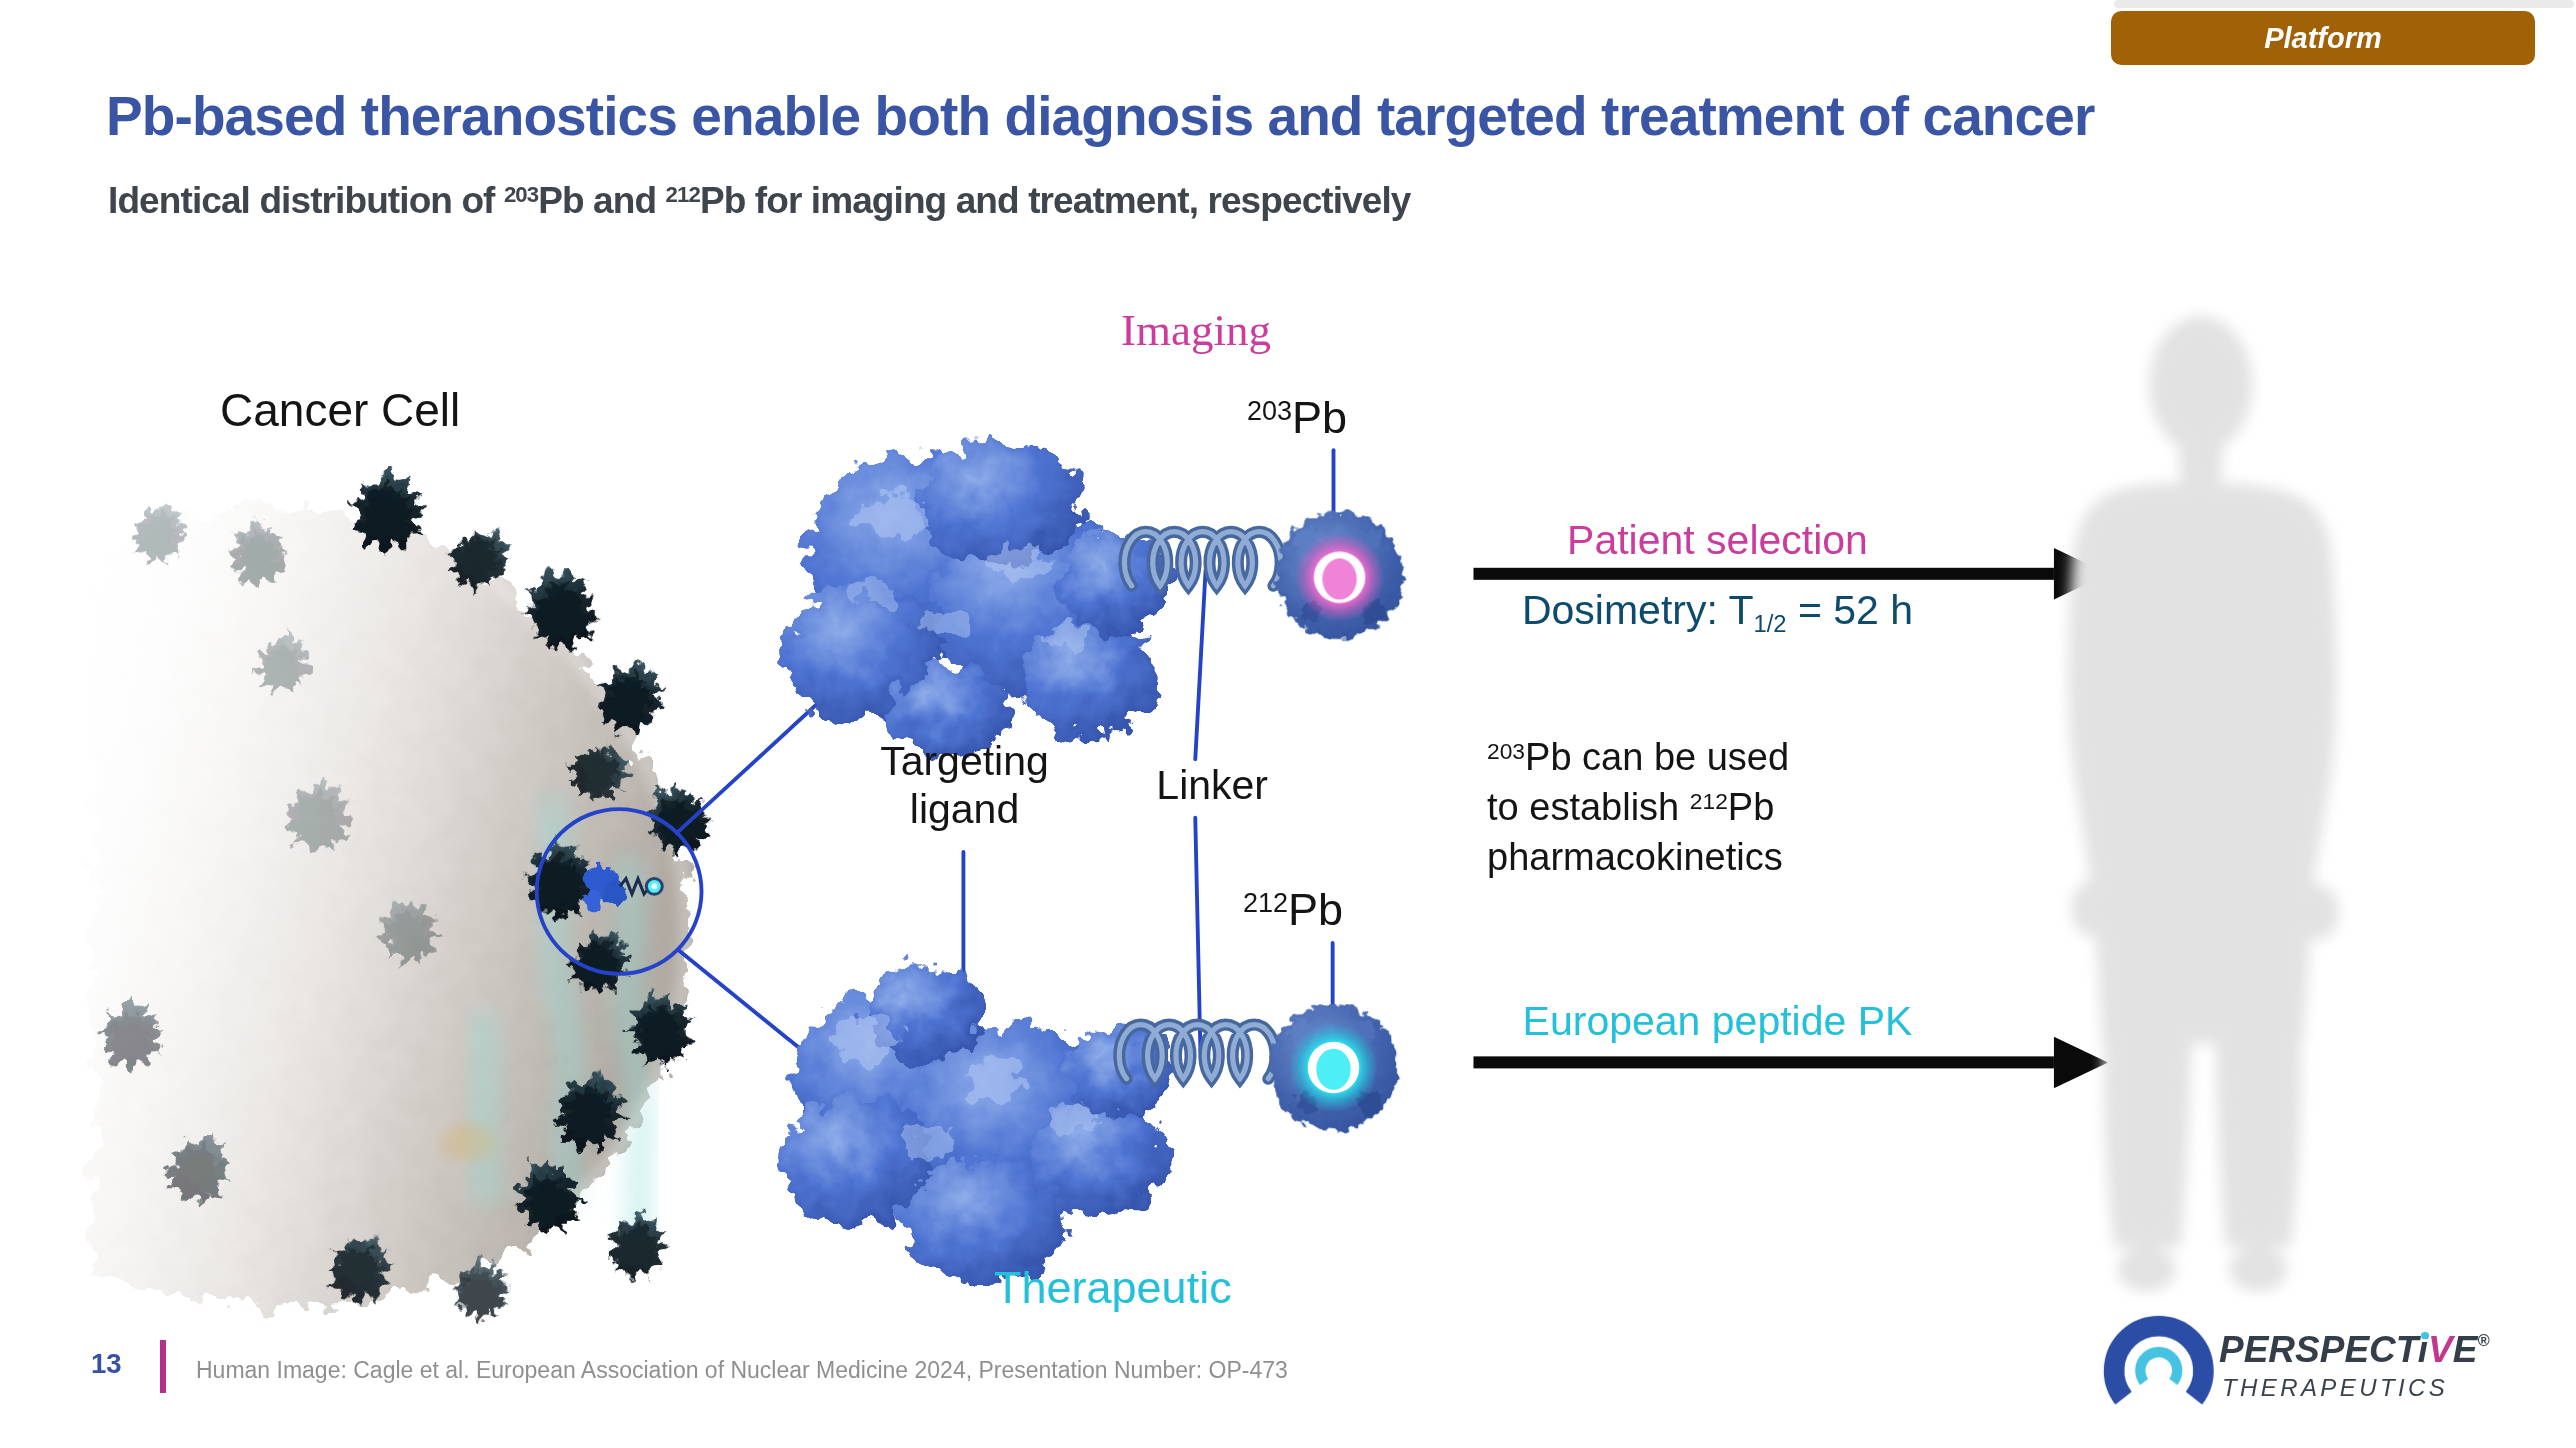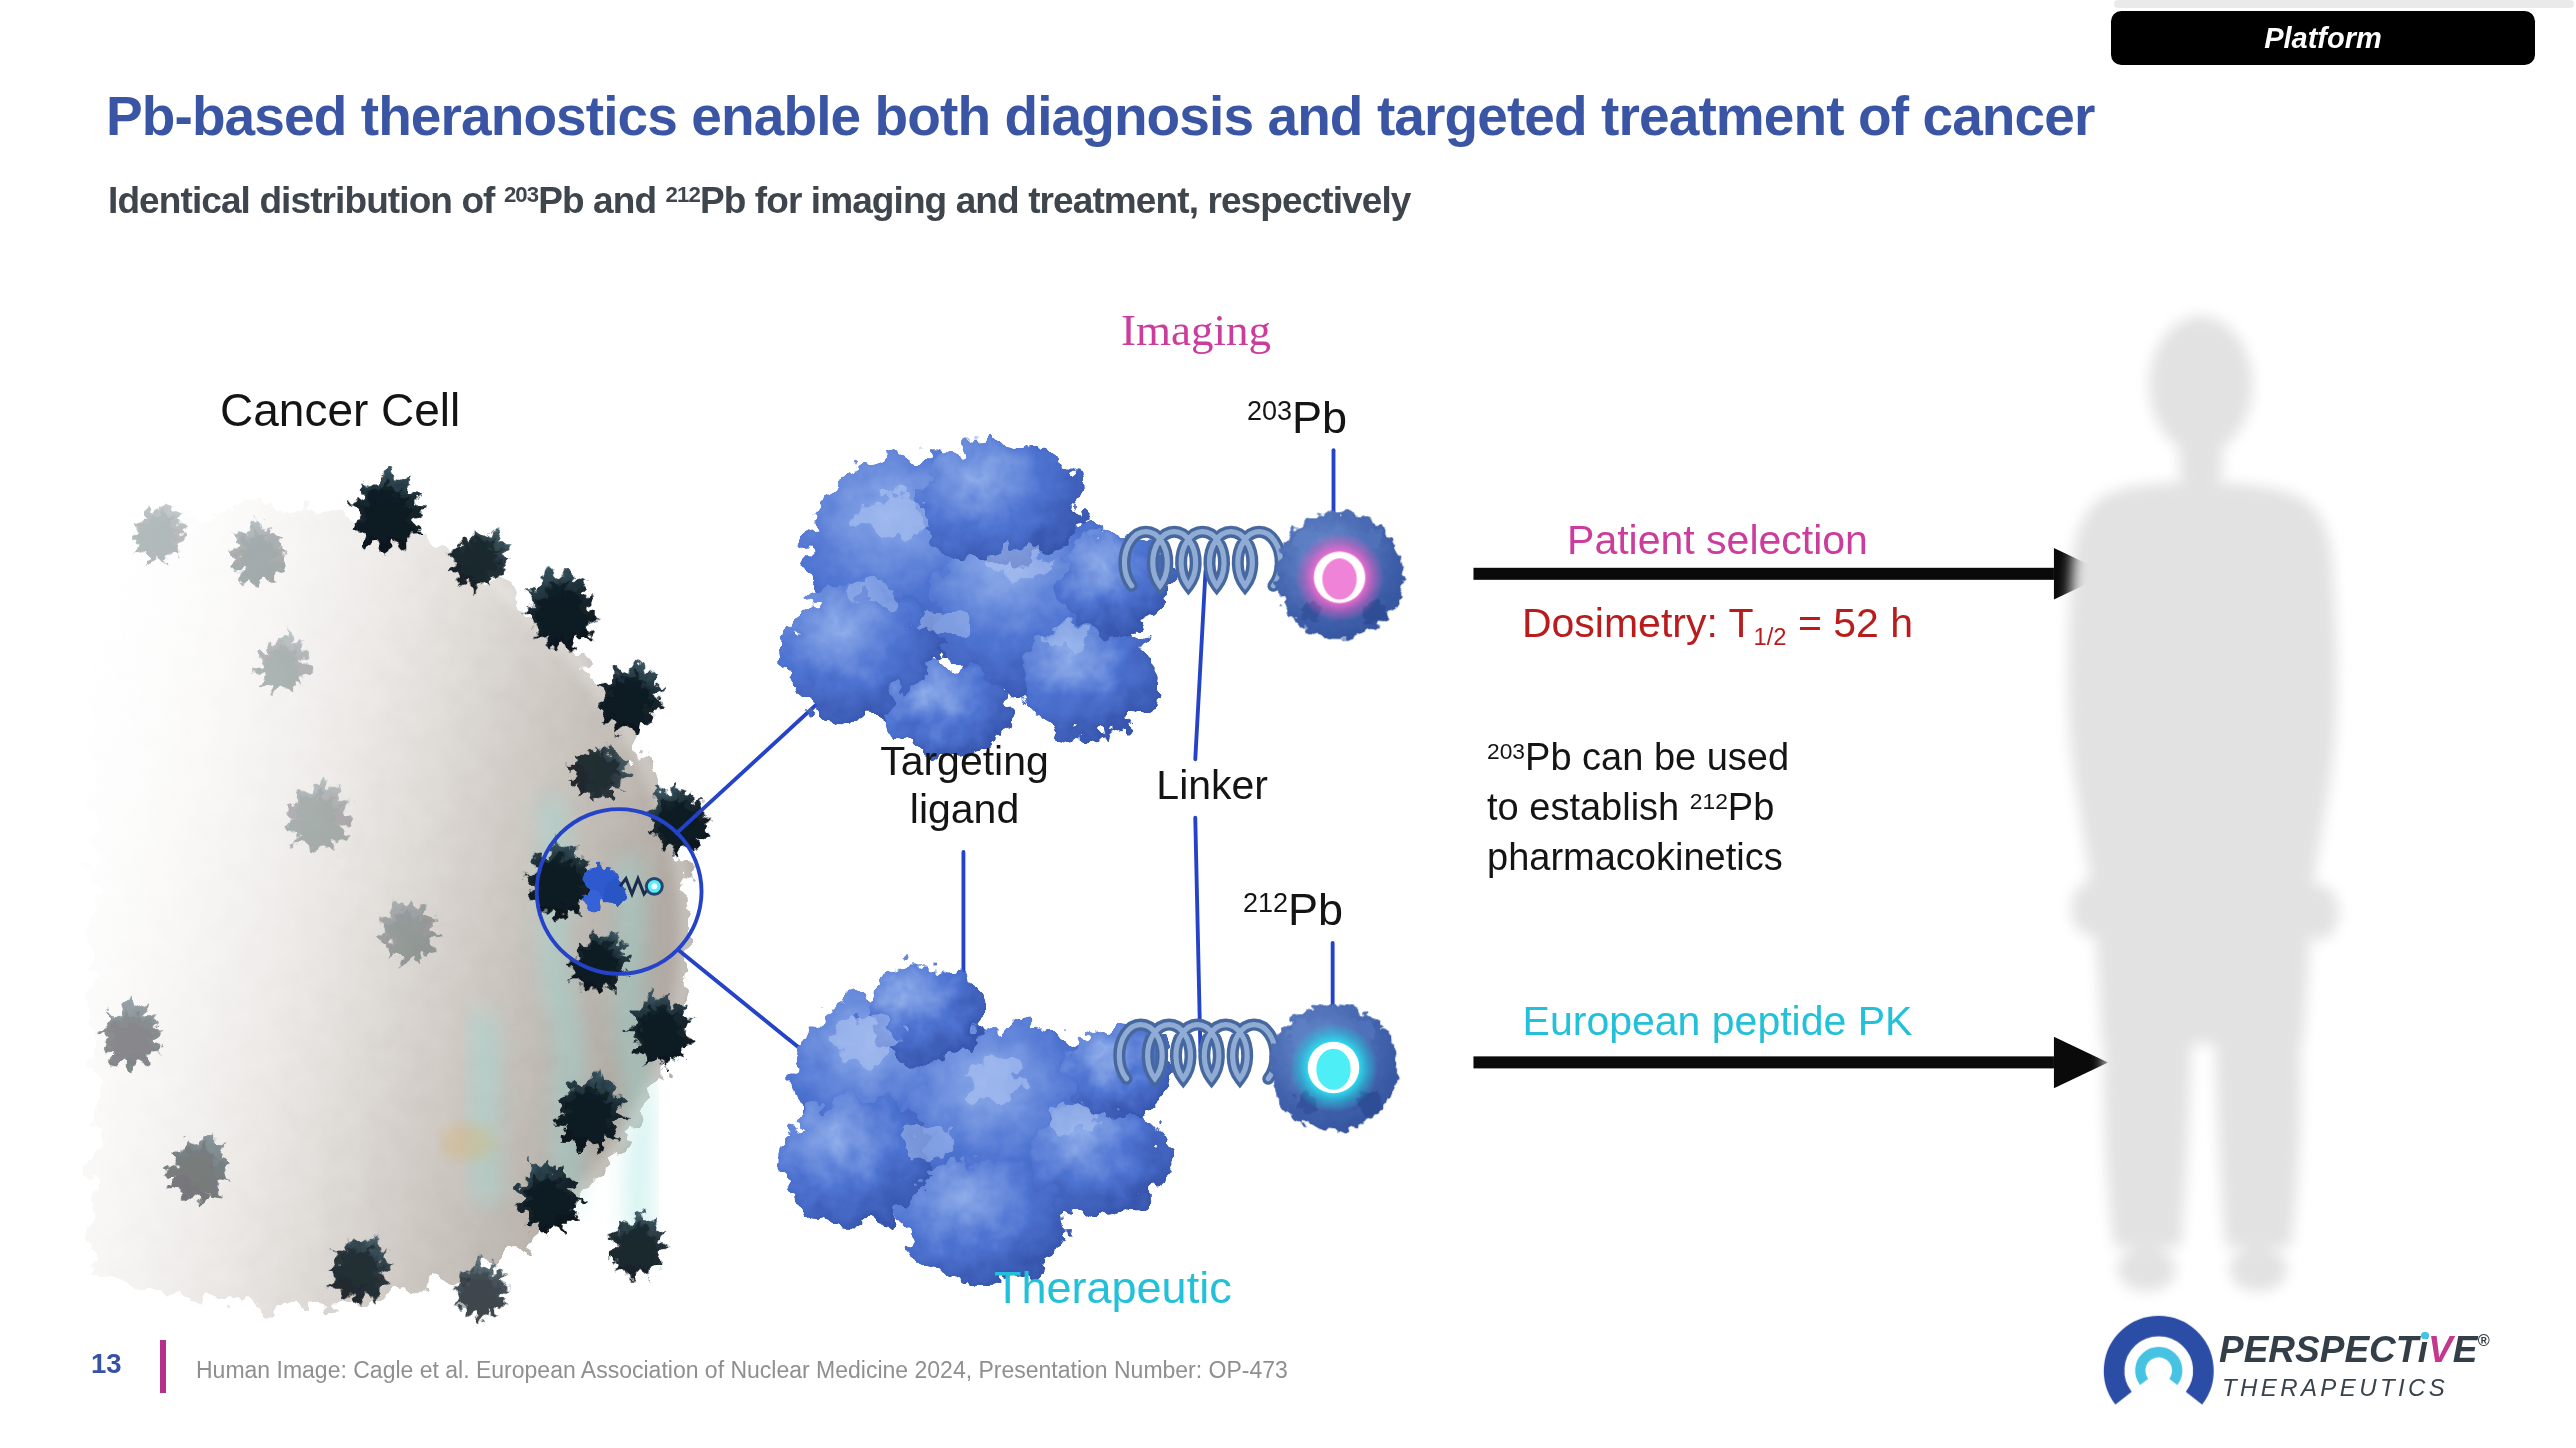--- a/index.html
+++ b/index.html
@@ -1,36 +1,36 @@
 <!DOCTYPE html>
 <html style="font-size:13.7px"><head>
 <meta charset="utf-8">
 <style>
   html,body{margin:0;padding:0;background:#ffffff;}
   #slide{position:relative;width:2576px;height:1449px;background:#ffffff;overflow:hidden;
          font-family:"Liberation Sans", sans-serif;}
   #scene{position:absolute;left:0;top:0;width:2576px;height:1449px;z-index:1;}
   .txt{position:absolute;z-index:2;color:#141414;}
-  .badge{position:absolute;left:2111px;top:11px;width:424px;height:54px;background:#000000;
+  .badge{position:absolute;left:2111px;top:11px;width:424px;height:54px;background:#a16207;
          border-radius:10.3px;display:flex;align-items:center;justify-content:center;z-index:2;text-align:center;}
   .badge span{color:#ffffff;font-size:29px;font-weight:bold;font-style:italic;}
   .topstrip{position:absolute;left:2114px;top:0;width:460px;height:7.7px;background:#eaeaea;border-radius:4.3px;z-index:2;}
   .title{left:106px;top:84px;font-size:55px;font-weight:700;letter-spacing:-0.9px;color:#3a55a4;white-space:nowrap;}
   .subtitle{left:108px;top:180px;font-size:37px;font-weight:600;letter-spacing:-0.9px;color:#3f454d;white-space:nowrap;}
   .sup{font-size:.60em;position:relative;top:-.48em;}
   .half{font-size:.58em;position:relative;top:.32em;}
   .h-imaging{left:996px;top:304px;width:275px;text-align:right;font-size:45px;color:#cb3c9c;font-family:Liberation Serif, serif;}
   .h-thera{left:994px;top:1262px;width:295px;text-align:left;font-size:45px;color:#22c0d9;}
   .cancercell{left:220px;top:383px;font-size:46px;}
   .iso{font-size:45px;white-space:nowrap;}
   .iso-top{left:1247px;top:392px;}
   .iso-bot{left:1243px;top:884px;}
   .arrowlabel{width:481px;left:1477px;text-align:center;font-size:41px;white-space:nowrap;}
   .pat{top:517px;color:#cb3c9c;}
-  .dos-top{top:600px;color:#b91c1c;}
+  .dos-top{top:587px;color:#0c4a6e;}
   .match{top:998px;color:#22c0d9;}
   .dos-bot{top:1073px;color:#141414;}
   .note{left:1487px;top:735px;font-size:38px;line-height:45px;}
   .tlig{left:866px;top:737px;width:197px;text-align:center;font-size:41px;line-height:48px;}
   .lnk{left:1113px;top:762px;width:155px;text-align:right;font-size:41px;}
   .pgnum{left:91px;top:1348px;font-size:27.5px;font-weight:bold;color:#3752a5;}
   .fbar{position:absolute;left:160px;top:1340px;width:6px;height:53px;background:#b43089;z-index:2;}
   .cite{left:196px;top:1357px;font-size:23px;color:#8f8f8f;white-space:nowrap;}
   .logotext{left:2219px;top:1329px;font-size:37px;font-weight:bold;font-style:italic;color:#333e48;white-space:nowrap;}
   .logotext .lv{color:#c2388f;}

